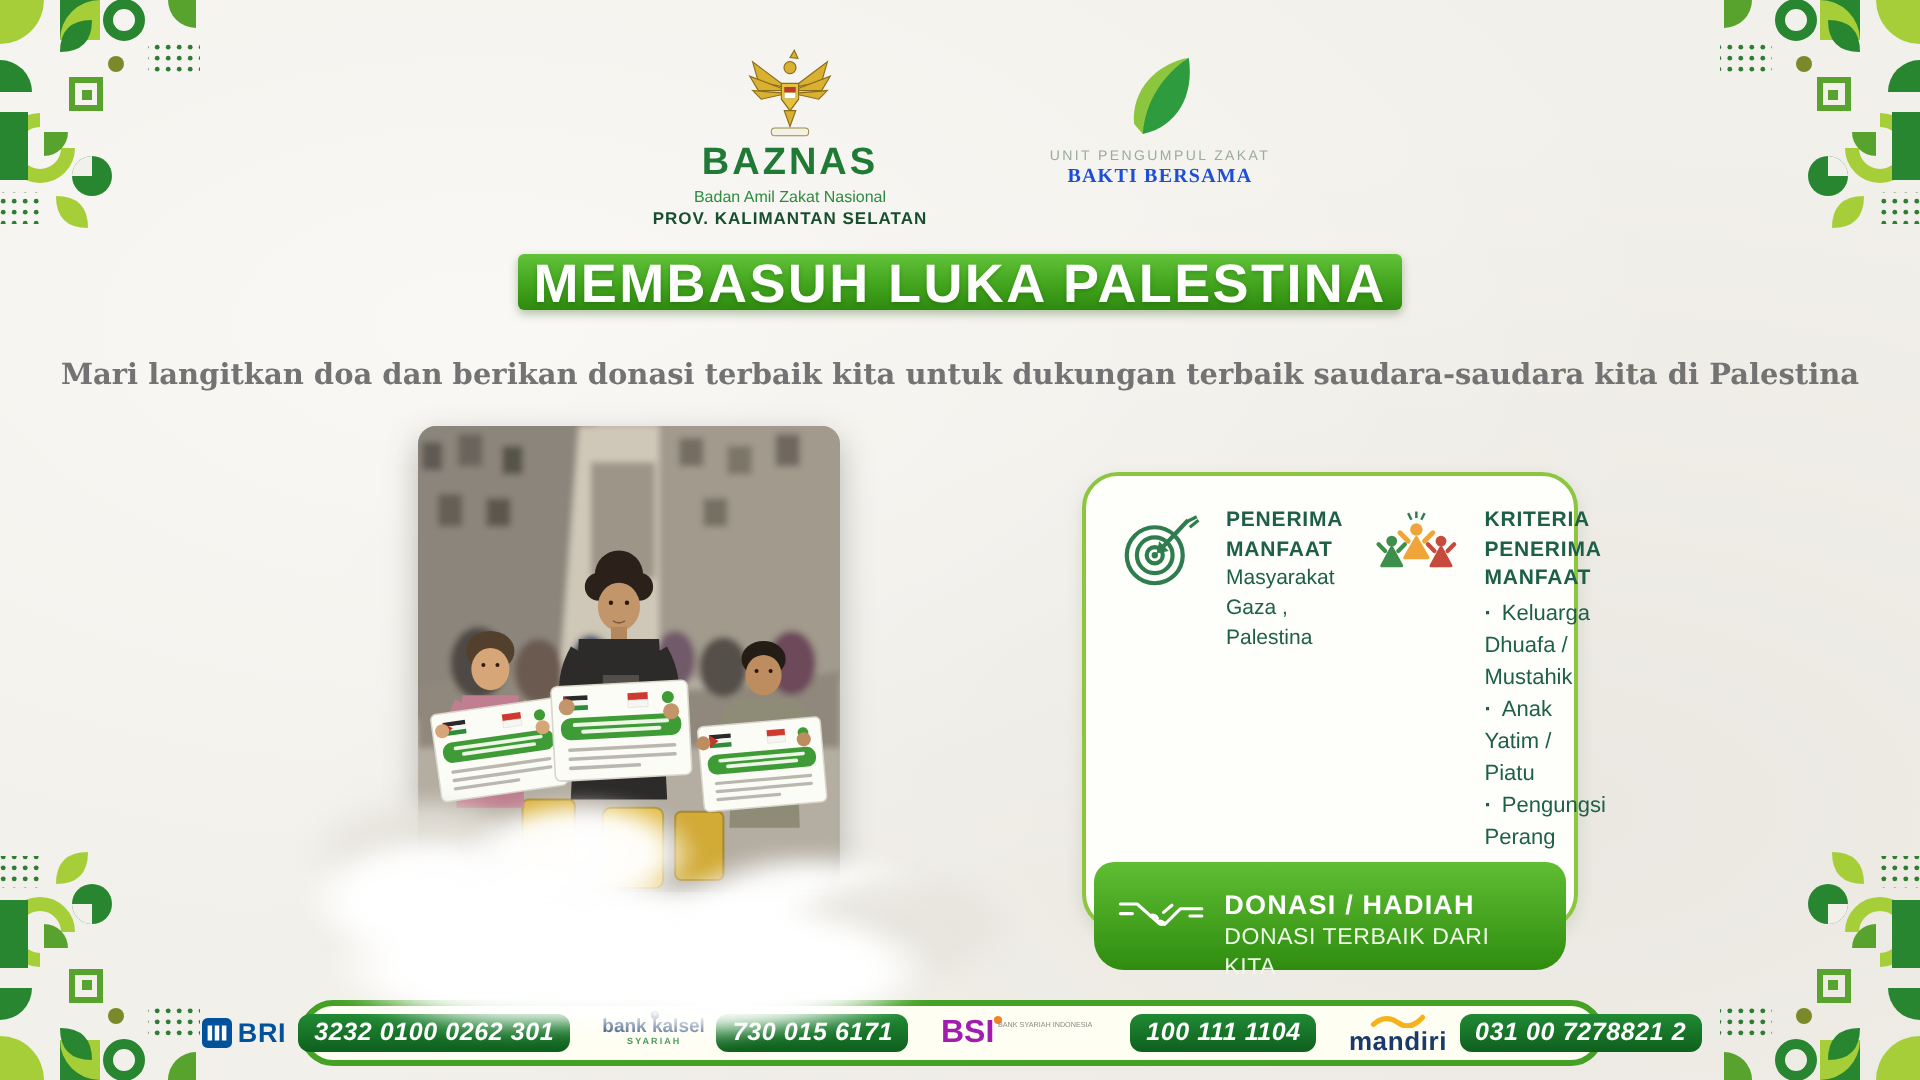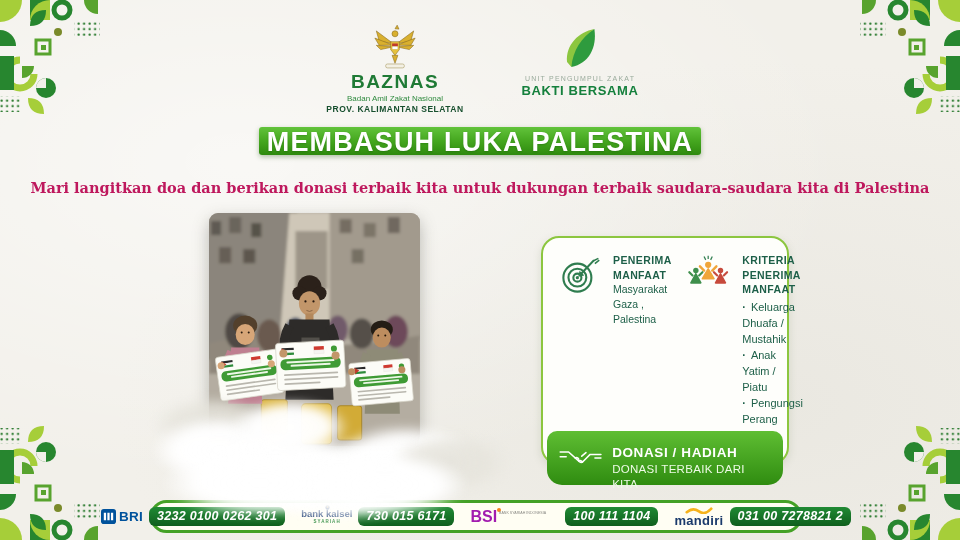--- a/index.html
+++ b/index.html
@@ -12,31 +12,31 @@
 
   
   .logos{position:absolute;top:22px;left:0;right:0;display:flex;justify-content:center;
     align-items:flex-start;gap:30px;z-index:3;}
   .baznas{display:flex;flex-direction:column;align-items:center;width:170px;line-height:1.15;}
   .baznas-name{font-size:19px;font-weight:800;color:#1f7a35;letter-spacing:1.5px;margin-top:1px;}
   .baznas-sub{font-family:Liberation Sans, sans-serif;font-size:8px;color:#2f8a3f;margin-top:1px;}
   .baznas-prov{font-size:8.5px;font-weight:800;color:#174f2e;letter-spacing:.5px;margin-top:2px;text-align:center;}
   .upz{display:flex;flex-direction:column;align-items:center;width:140px;line-height:1.2;margin-top:4px;}
   .upz-unit{font-size:7px;color:#9aab9c;letter-spacing:1.2px;margin-top:3px;}
-  .upz-name{font-family:Liberation Sans, sans-serif;font-size:13px;font-weight:700;color:#15803d;letter-spacing:.6px;}
+  .upz-name{font-family:Liberation Serif, serif;font-size:10px;font-weight:700;color:#1d4ed8;letter-spacing:.6px;}
 
   
   .title-banner{position:absolute;top:127px;left:50%;transform:translateX(-50%);
     width:442px;height:28px;z-index:3;display:flex;justify-content:center;
     background:linear-gradient(180deg,#62c33b 0%,#46a820 48%,#2e8a0e 100%);
     border-radius:3px;box-shadow:0 2px 5px rgba(40,90,20,.35);}
   .title-banner span{font-size:27px;font-weight:800;color:#ffffff;letter-spacing:1.2px;
     text-shadow:0 1px 2px rgba(0,60,0,.25);}
   .subtitle{position:absolute;top:179px;left:0;right:0;text-align:center;z-index:3;
-    font-family:"DejaVu Serif",serif;font-weight:700;font-size:14.5px;color:#be185d;}
+    font-family:"DejaVu Serif",serif;font-weight:700;font-size:14.5px;color:#737373;}
 
   
   .photo{position:absolute;left:209px;top:213px;width:211px;height:233px;z-index:3;
     border-radius:9px;overflow:hidden;box-shadow:0 6px 16px rgba(70,70,60,.35);}
   .photo svg{display:block;}
   .cloud{position:absolute;z-index:4;border-radius:50%;filter:blur(4px);
     background:radial-gradient(ellipse at center,rgba(255,255,255,1) 0%,rgba(255,255,255,.96) 45%,rgba(255,255,255,0) 70%);}
   .cloud.gray{background:radial-gradient(ellipse at center,rgba(228,226,218,.95) 0%,rgba(230,228,220,.8) 45%,rgba(230,228,220,0) 70%);}
 
   

